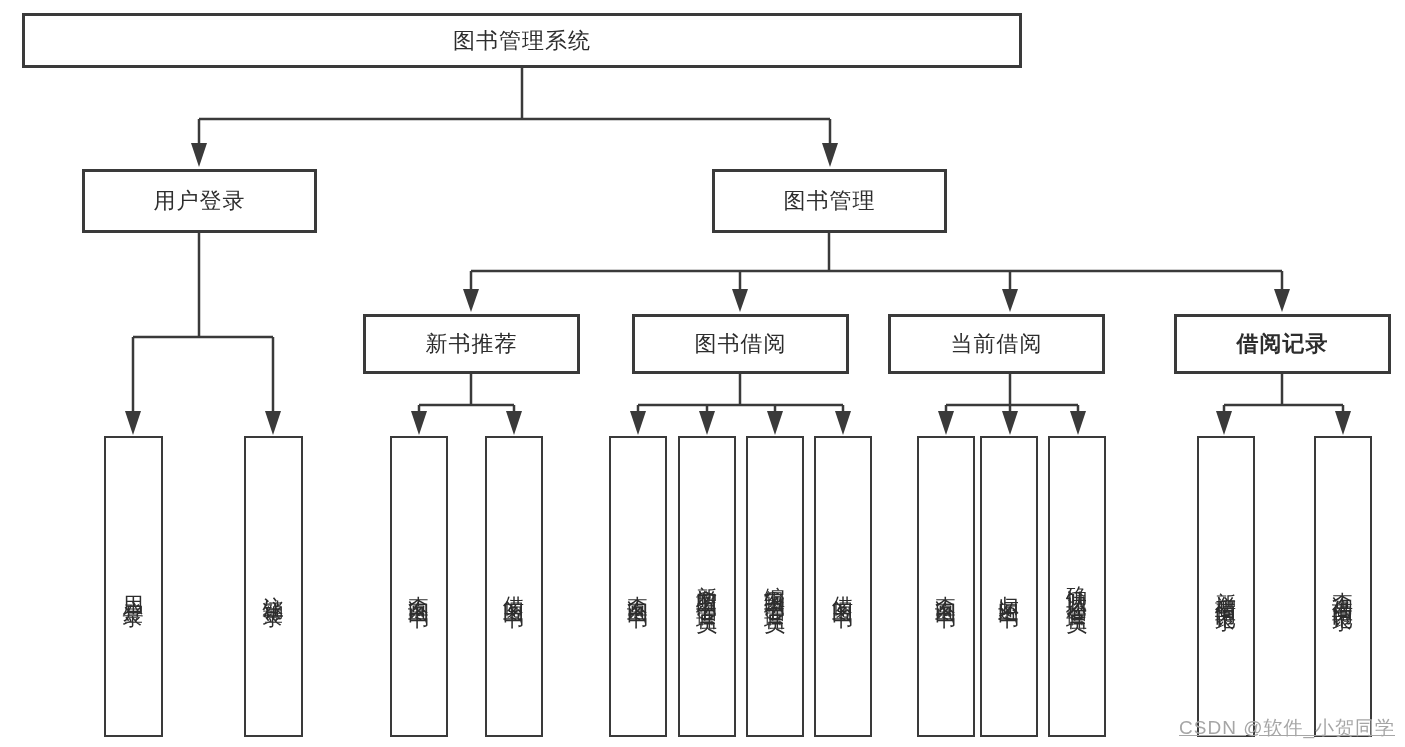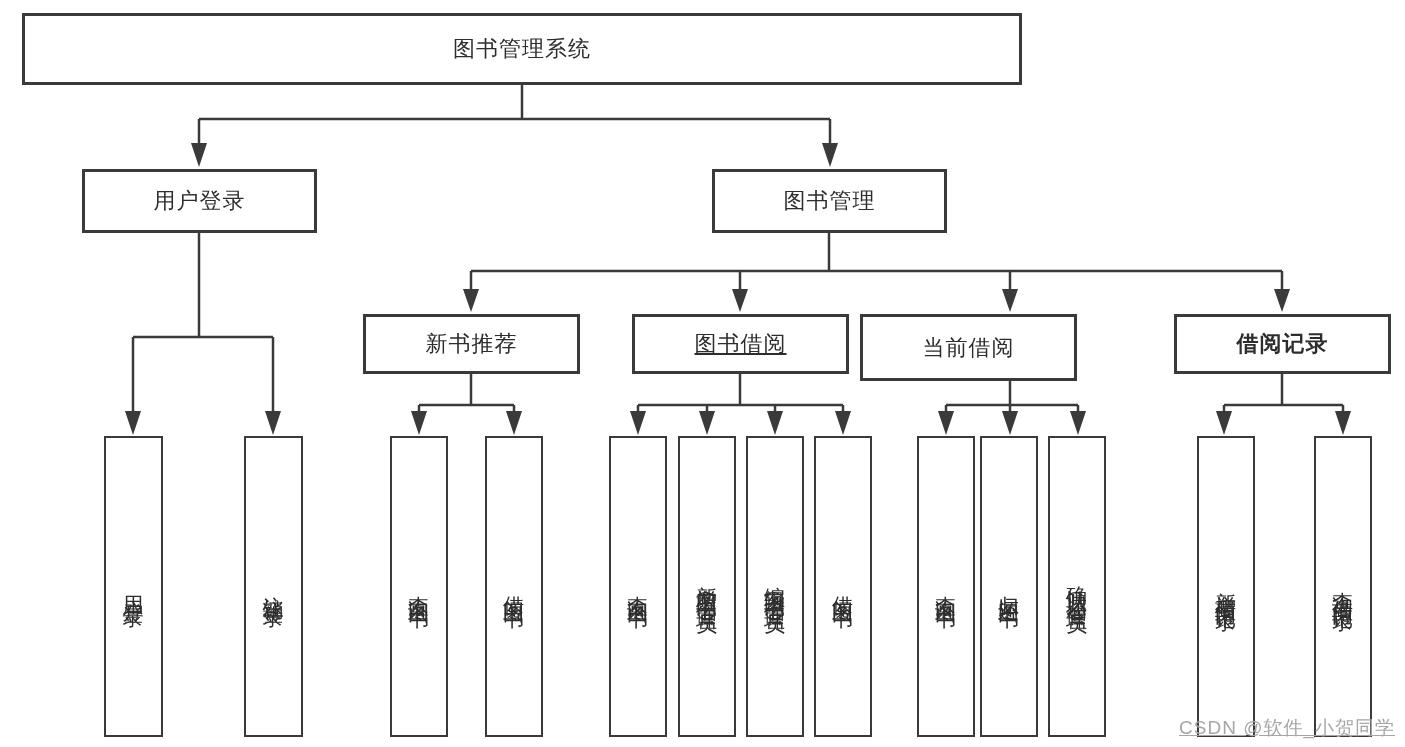--- a/index.html
+++ b/index.html
@@ -107,38 +107,38 @@
       <polygon points="775,435 767,411 783,411"></polygon>
       <polygon points="843,435 835,411 851,411"></polygon>
       <polygon points="946,435 938,411 954,411"></polygon>
       <polygon points="1010,435 1002,411 1018,411"></polygon>
       <polygon points="1078,435 1070,411 1086,411"></polygon>
       <polygon points="1224,435 1216,411 1232,411"></polygon>
       <polygon points="1343,435 1335,411 1351,411"></polygon>
     </g>
   </svg>
 
-  <div class="node h" style="left:22px;top:13px;width:1000px;height:72px;">
+  <div class="node h" style="left:22px;top:13px;width:1000px;height:55px;">
     <span>图书管理系统</span>
   </div>
 
   <div class="node h" style="left:82px;top:169px;width:235px;height:64px;">
     <span>用户登录</span>
   </div>
   <div class="node h" style="left:363px;top:314px;width:217px;height:60px;">
     <span>新书推荐</span>
   </div>
 
   <div class="node h" style="left:712px;top:169px;width:235px;height:64px;">
     <span>图书管理</span>
   </div>
-  <div class="node h" style="left:632px;top:314px;width:217px;height:60px;text-decoration:underline;">
+  <div class="node h" style="left:632px;top:314px;width:217px;height:60px;">
     <span>图书借阅</span>
   </div>
-  <div class="node h" style="left:860px;top:314px;width:217px;height:67px;">
+  <div class="node h" style="left:888px;top:314px;width:217px;height:60px;">
     <span>当前借阅</span>
   </div>
   <div class="node h" style="left:1174px;top:314px;width:217px;height:60px;font-weight:bold;">
     <span>借阅记录</span>
   </div>
 
   <div class="node leaf" style="left:104px;top:436px;width:59px;height:301px;">
     <span class="vtext">用户登录</span>
   </div>
   <div class="node leaf" style="left:244px;top:436px;width:59px;height:301px;">

